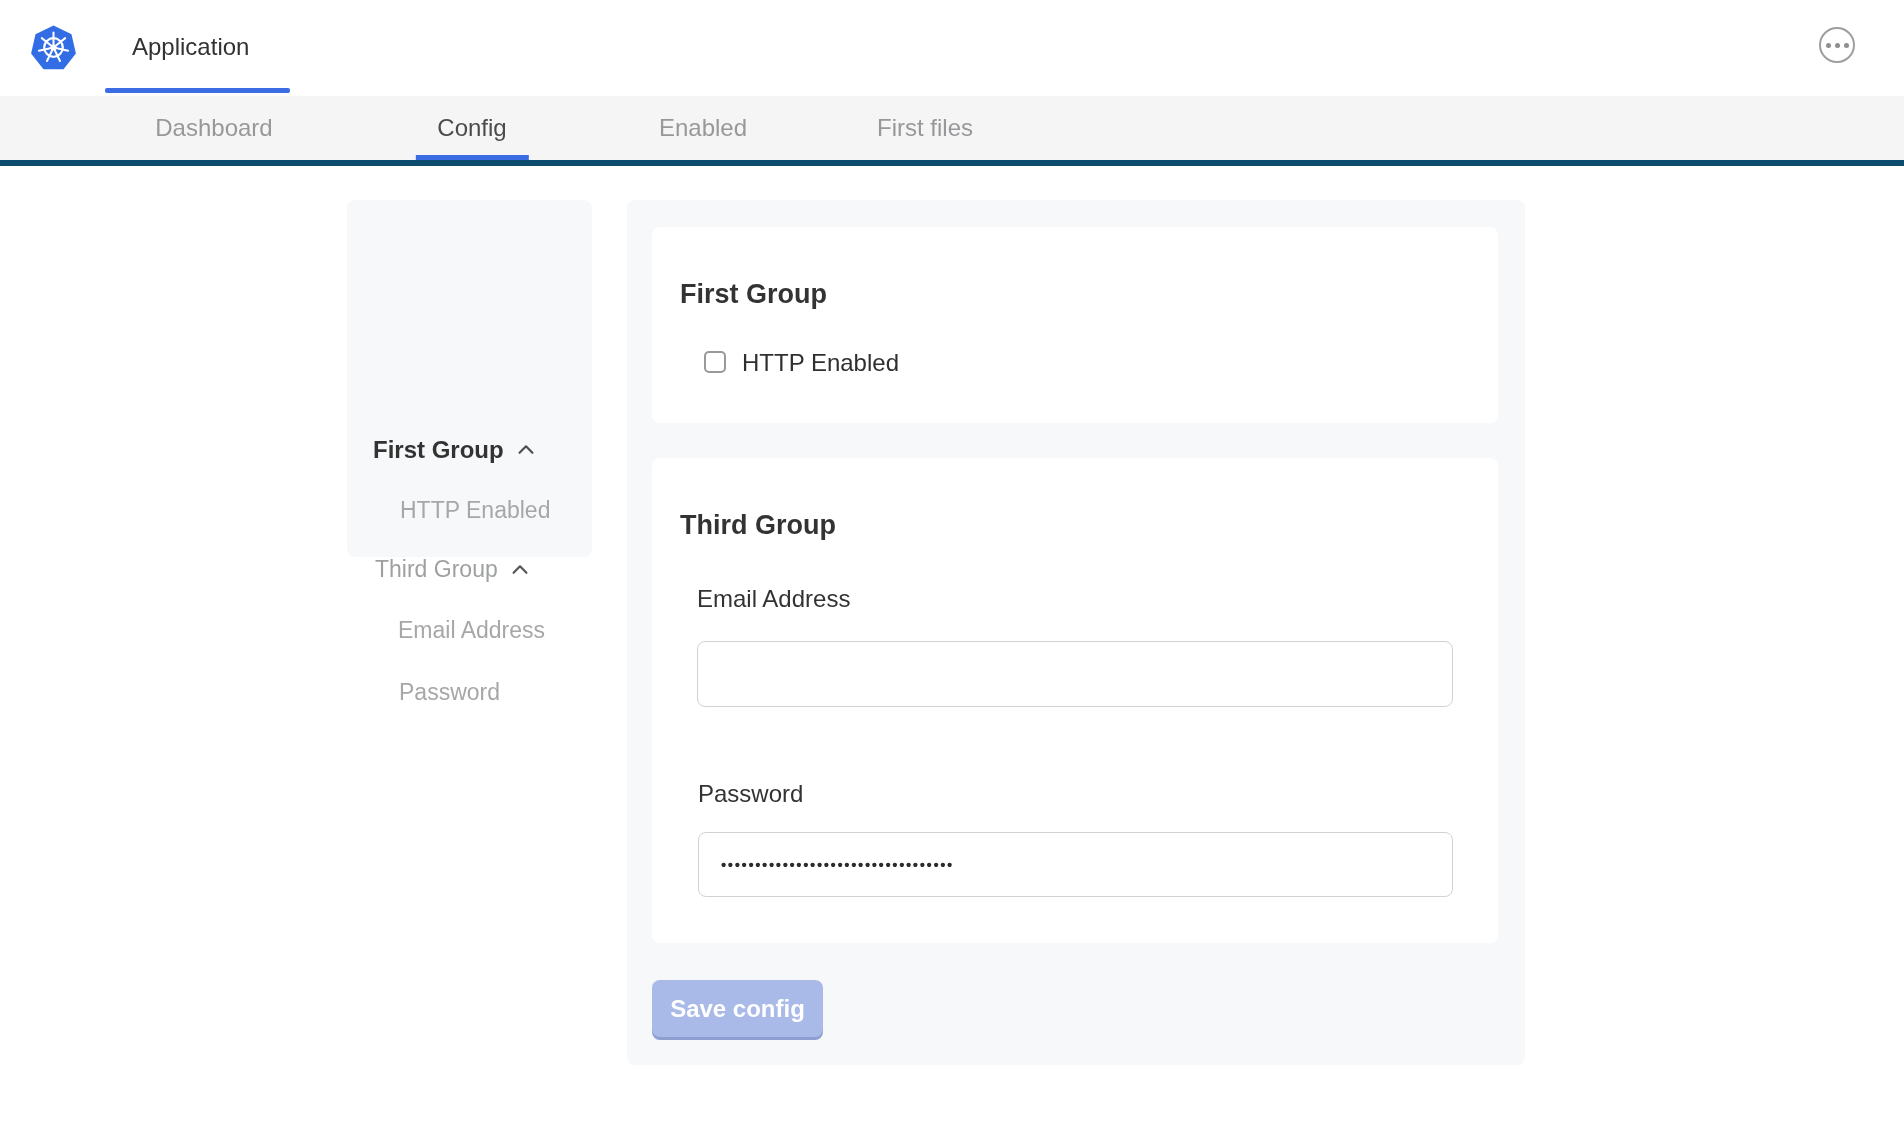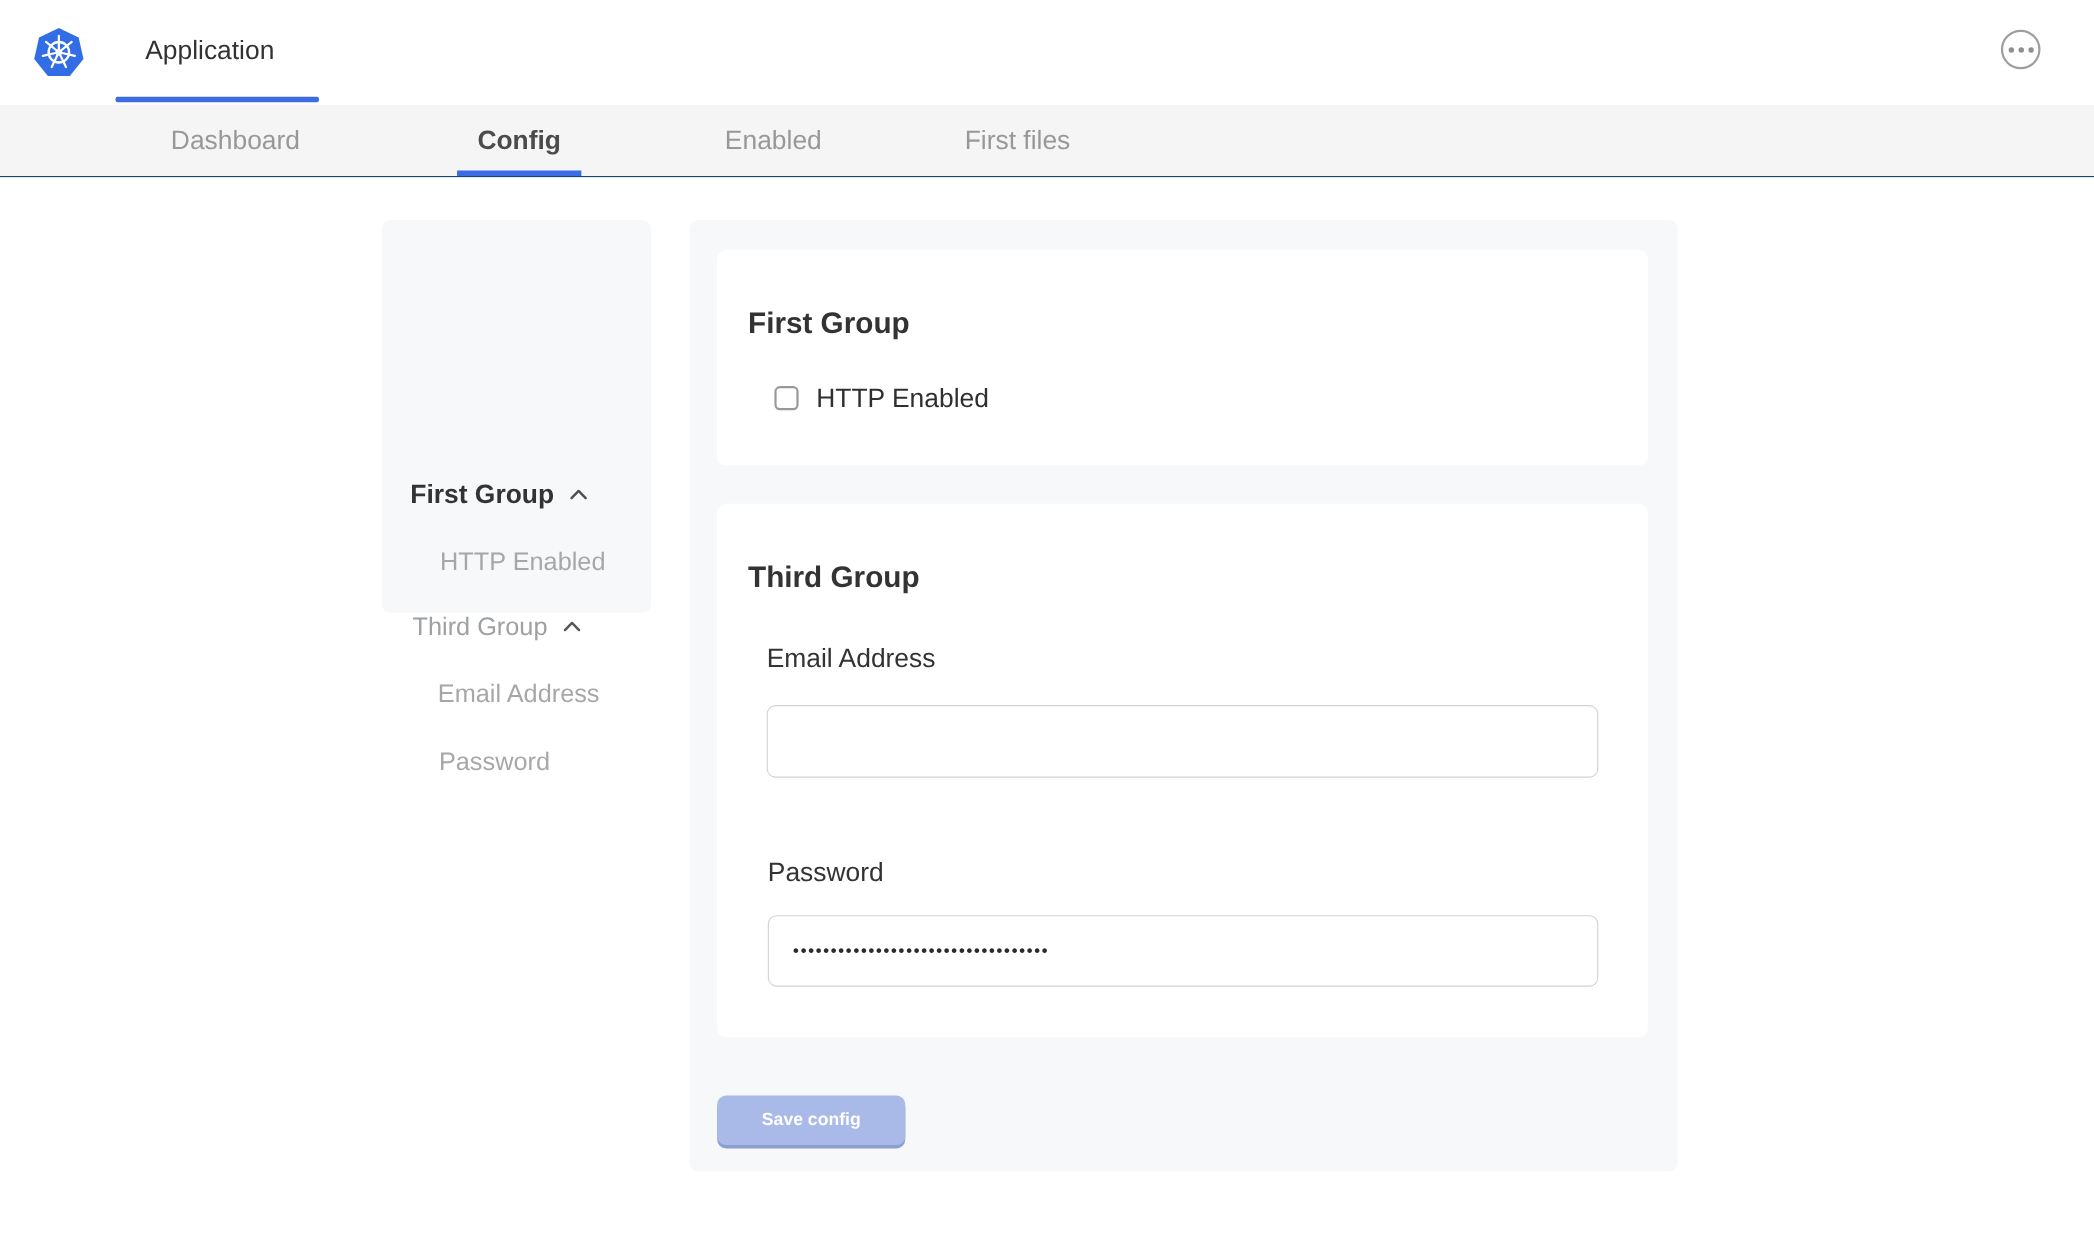--- a/index.html
+++ b/index.html
@@ -11,31 +11,31 @@
   
   .header{position:absolute;left:0;top:0;width:1904px;height:96px;background:#fff;border-bottom:1px solid #e4e4e4;text-decoration:underline;}
   .logo{position:absolute;left:30px;top:25px;width:47px;height:47px;}
   .app-tab{position:absolute;left:105px;top:0;width:185px;height:96px;cursor:pointer;}
   .app-tab-label{position:absolute;left:27px;top:33px;font-size:24px;color:#323232;white-space:nowrap;}
   .app-underline{position:absolute;left:0;bottom:3px;width:185px;height:5px;background:#3b6ce4;border-radius:2px;}
   .menu-btn{position:absolute;left:1819px;top:27px;width:36px;height:36px;border:2px solid #9e9e9e;border-radius:50%;
     box-sizing:border-box;display:flex;align-items:center;justify-content:center;gap:4px;background:#fff;cursor:pointer;}
   .menu-btn i{width:5px;height:5px;border-radius:50%;background:#8f8f8f;display:block;}
   
-  .nav{position:absolute;left:0;top:96px;width:1904px;height:64px;background:#f5f5f6;border-bottom:1px solid #0c4a6e;}
+  .nav{position:absolute;left:0;top:96px;width:1904px;height:64px;background:#f5f5f6;border-bottom:6px solid #0c4a6e;}
   .tab{position:absolute;top:0;height:64px;line-height:64px;font-size:24px;color:#98989a;white-space:nowrap;
     transform:translateX(-50%);cursor:pointer;}
   .tab:nth-of-type(1){left:214px}
   .tab:nth-of-type(2){left:472px}
   .tab:nth-of-type(3){left:703px}
   .tab:nth-of-type(4){left:925px}
   .tab:nth-of-type(5){left:1154px}
   .tab:nth-of-type(6){left:1361px}
   .tab:nth-of-type(7){left:1625px}
-  .tab.active{color:#4b4b4b;font-weight:bold;}
+  .tab.active{color:#4b4b4b;}
   .tab.active::after{content:"";position:absolute;left:50%;transform:translateX(-50%);bottom:0;width:113px;height:5px;background:#3b6ce4;}
   
   .sidebar{position:absolute;left:347px;top:200px;width:245px;height:357px;background:#f7f8fa;border-radius:8px;}
   .side-item{position:absolute;white-space:nowrap;cursor:pointer;display:flex;align-items:center;}
   .side-item.group{font-weight:bold;font-size:24px;color:#333;}
   .side-item.group.dim{font-weight:normal;font-size:23px;color:#9fa0a2;}
   .side-item.child{font-size:23px;color:#a7a7a7;}
   .side-item svg{margin-left:11px;}
   .si1{left:26px;top:236px;}
   .si2{left:53px;top:296px;}
@@ -58,22 +58,22 @@
     border:2px solid #999;border-radius:5px;background:#fff;cursor:pointer;}
   .checkbox-label{position:absolute;left:90px;top:122px;font-size:24px;color:#2f2f2f;white-space:nowrap;cursor:pointer;}
   .field-label{position:absolute;font-size:24px;color:#333;white-space:nowrap;}
   .lbl-email{left:45px;top:127px;}
   .lbl-password{left:46px;top:322px;}
   .text-input{position:absolute;box-sizing:border-box;border:1px solid #d2d2d2;border-radius:8px;background:#fff;
     outline:none;font-family:inherit;}
   .input-email{left:45px;top:183px;width:756px;height:66px;font-size:22px;padding:0 22px;color:#333;}
   .input-password{left:46px;top:374px;width:755px;height:65px;font-size:15px;letter-spacing:1.6px;
     padding:0 22px;color:#2b2b2b;font-weight:bold;}
-  .save-btn{position:absolute;left:25px;top:796px;width:171px;height:45px;background:#a9bae9;border:none;
-    border-radius:8px;color:#fff;font-size:16px;font-weight:bold;font-family:inherit;
+  .save-btn{position:absolute;left:25px;top:780px;width:171px;height:57px;background:#a9bae9;border:none;
+    border-radius:8px;color:#fff;font-size:24px;font-weight:bold;font-family:inherit;
     box-shadow:0 3px 0 #8d9ed1;cursor:pointer;}
 </style>
 </head>
 <body>
 
 <div class="header">
   <svg class="logo" viewBox="0 0 47 47">
     <polygon points="23.5,0.5 41.5,9.2 45.9,28.6 33.5,44.2 13.5,44.2 1.1,28.6 5.5,9.2" fill="#326de6"></polygon>
     <g stroke="#ffffff" stroke-width="2" stroke-linecap="round" fill="none">
       <circle cx="23.5" cy="22.5" r="9.3" stroke-width="2.2"></circle>

